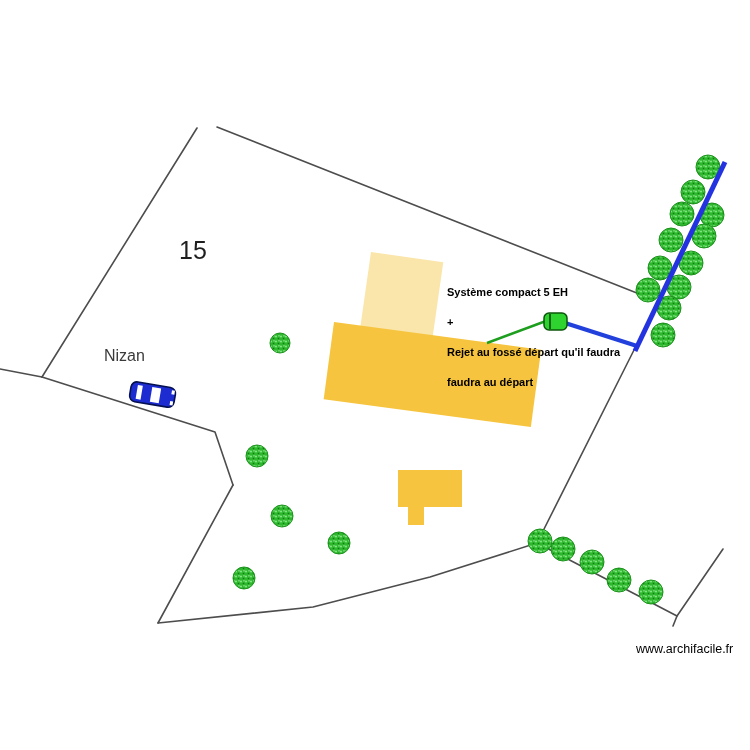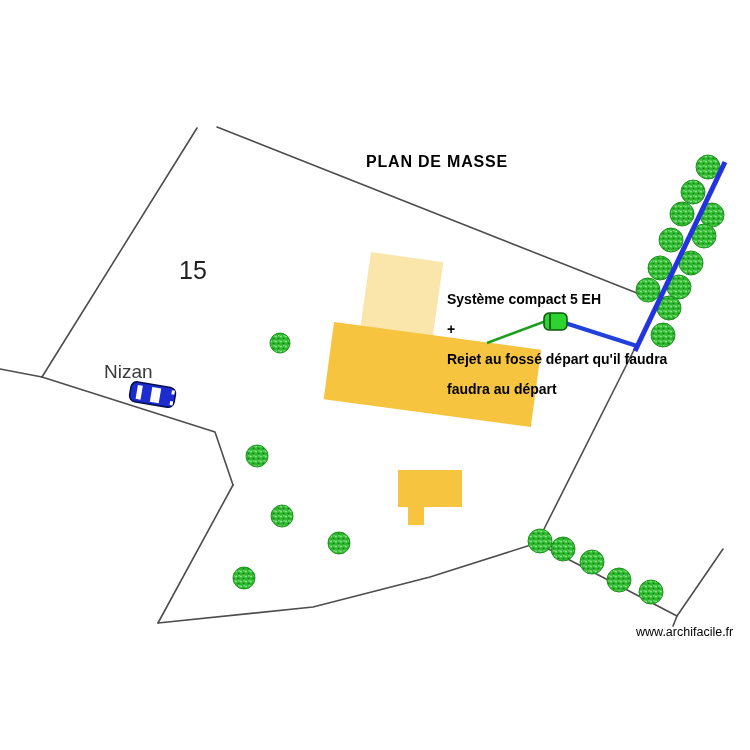--- a/index.html
+++ b/index.html
@@ -1,24 +1,24 @@
 <!DOCTYPE html>
 <html><head>
 <meta charset="utf-8">
 <style>
   html,body{margin:0;padding:0;background:#fff;}
   .canvas{position:relative;width:750px;height:750px;background:#fff;overflow:hidden;
           font-family:"Liberation Sans",sans-serif;}
   #plan{position:absolute;left:0;top:0;}
   .lbl{position:absolute;white-space:pre;}
   .title{left:366px;top:153px;font-size:16px;font-weight:bold;letter-spacing:.8px;color:#000;}
-  .parcel{left:179px;top:236px;font-size:25px;color:#1f1f1f;margin-top:20px;}
-  .road{left:104px;top:361px;font-size:19px;color:#3a3a3a;}
-  .annotation{left:447px;top:274px;font-size:14px;font-weight:bold;line-height:10px;color:#000;}
-  .watermark{left:636px;top:625px;font-size:12.5px;color:#000;}
+  .parcel{left:179px;top:236px;font-size:25px;color:#1f1f1f;}
+  .road{left:104px;top:347px;font-size:16px;color:#3a3a3a;}
+  .annotation{left:447px;top:267px;font-size:11px;font-weight:bold;line-height:10px;color:#000;}
+  .watermark{left:636px;top:642px;font-size:12.5px;color:#000;}
 </style>
 </head>
 <body>
 
 <div class="canvas">
   <svg id="plan" width="750" height="750" viewBox="0 0 750 750">
       <defs>
         <pattern id="speckle" width="5" height="5" patternUnits="userSpaceOnUse">
           <rect width="5" height="5" fill="#2eb82e"></rect>
           <circle cx="1" cy="1.5" r="0.9" fill="#8ef08e"></circle>
@@ -67,21 +67,20 @@
       <polyline points="725,162 635,351" fill="none" stroke="#2233DF" stroke-width="5" stroke-linecap="butt"></polyline>
       <g transform="translate(132 381) rotate(9.5)">
         <rect x="0" y="0" width="45" height="20" rx="6" fill="#1c2cd0" stroke="#04104f" stroke-width="1.6"></rect>
         <rect x="6.5" y="3" width="5" height="14" fill="#fff"></rect>
         <rect x="21" y="2.5" width="9" height="15" fill="#fff"></rect>
         <rect x="41" y="2.5" width="3" height="4" fill="#fff"></rect>
         <rect x="41" y="13.5" width="3" height="4" fill="#fff"></rect>
       </g>
     </svg>
 
-  <div class="lbl title">PLAN DE MASSE</div>
   <div class="lbl parcel">15</div>
   <div class="lbl road">Nizan</div>
   <div class="lbl annotation">
     <div>Système compact 5 EH</div>
     <div>+</div>
     <div>Rejet au fossé départ qu'il faudra</div>
     <div>faudra au départ</div>
   </div>
   <div class="lbl watermark">www.archifacile.fr</div>
 </div>

